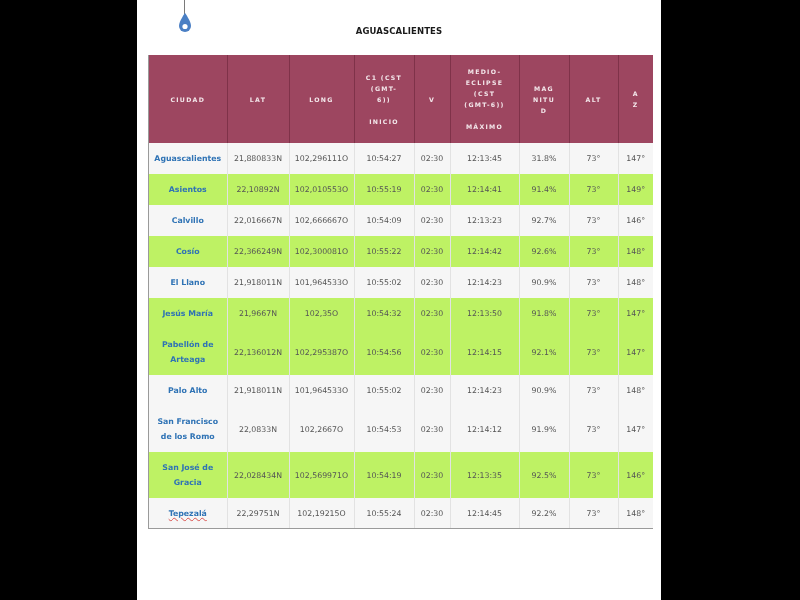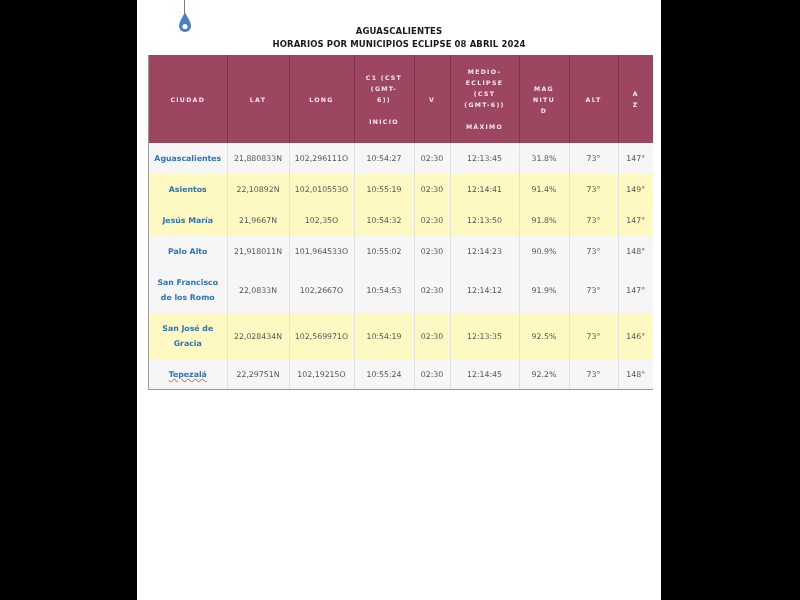--- a/index.html
+++ b/index.html
@@ -34,21 +34,21 @@
       vertical-align: middle; font-family: "DejaVu Sans", sans-serif;
     }
     th:last-child { border-right: none; }
     th .gap { display: block; height: 11px; }
     td {
       font-size: 7.8px; color: #555; text-align: center; vertical-align: middle;
       border-right: 1px solid #e2e2e2; padding: 0 2px; font-family: "DejaVu Sans", sans-serif;
     }
     td:last-child { border-right: none; }
     tr.odd td { background: #f6f6f6; }
-    tr.even td { background: #fef9c3; }
+    tr.even td { background: #bef264; }
     td.city {
       color: #2f73b5; font-weight: bold; font-size: 7.8px; line-height: 15px;
     }
     td.city.underline span {
       text-decoration: underline; text-decoration-color: #d9534f; text-decoration-style: wavy;
     }
     tr.h31 td { height: 31px; }
     tr.h46 td { height: 46px; }
     tr.h30 td { height: 30px; text-align: center; }
   </style>
@@ -57,21 +57,20 @@
 
 <div class="page">
   <div class="pin-line"></div>
   <svg class="drop" viewBox="0 0 14 20">
     <path d="M7 0 C7 0 1 8 1 13 A6 6 0 0 0 13 13 C13 8 7 0 7 0 Z" fill="#4a7fc4"></path>
     <circle cx="7" cy="13.5" r="2.6" fill="#ffffff"></circle>
   </svg>
 
   <div class="title">
     <div>AGUASCALIENTES</div>
-    <div>HORARIOS POR MUNICIPIOS ECLIPSE 08 ABRIL 2024</div>
   </div>
 
   <div class="table-wrap">
     <table>
       <colgroup>
         <col style="width:78px">
           <col style="width:62px">
           <col style="width:65px">
           <col style="width:60px">
         <col style="width:36px">
@@ -132,36 +131,83 @@
           <td>22,10892N</td>
           <td>102,010553O</td>
           <td>10:55:19</td>
           <td>02:30</td>
           <td>12:14:41</td>
           <td>91.4%</td>
           <td>73°</td>
           <td>149°</td>
         </tr>
 
-
-
+        <tr class="odd h31">
+          <td class="city"><span>Calvillo</span></td>
+          <td>22,016667N</td>
+          <td>102,666667O</td>
+          <td>10:54:09</td>
+          <td>02:30</td>
+          <td>12:13:23</td>
+          <td>92.7%</td>
+          <td>73°</td>
+          <td>146°</td>
+        </tr>
+
+        <tr class="even h31">
+          <td class="city"><span>Cosío</span></td>
+          <td>22,366249N</td>
+          <td>102,300081O</td>
+          <td>10:55:22</td>
+          <td>02:30</td>
+          <td>12:14:42</td>
+          <td>92.6%</td>
+          <td>73°</td>
+          <td>148°</td>
+        </tr>
+
+        <tr class="odd h31">
+          <td class="city"><span>El Llano</span></td>
+          <td>21,918011N</td>
+          <td>101,964533O</td>
+          <td>10:55:02</td>
+          <td>02:30</td>
+          <td>12:14:23</td>
+          <td>90.9%</td>
+          <td>73°</td>
+          <td>148°</td>
+        </tr>
 
         <tr class="even h31">
           <td class="city"><span>Jesús María</span></td>
           <td>21,9667N</td>
           <td>102,35O</td>
           <td>10:54:32</td>
           <td>02:30</td>
           <td>12:13:50</td>
           <td>91.8%</td>
           <td>73°</td>
           <td>147°</td>
         </tr>
 
 
+        <tr class="even h46">
+          <td class="city">
+            <span style="display:block">Pabellón de</span>
+            <span style="display:block">Arteaga</span>
+          </td>
+          <td>22,136012N</td>
+          <td>102,295387O</td>
+          <td>10:54:56</td>
+          <td>02:30</td>
+          <td>12:14:15</td>
+          <td>92.1%</td>
+          <td>73°</td>
+          <td>147°</td>
+        </tr>
 
         <tr class="odd h31">
           <td class="city"><span>Palo Alto</span></td>
           <td>21,918011N</td>
           <td>101,964533O</td>
           <td>10:55:02</td>
           <td>02:30</td>
           <td>12:14:23</td>
           <td>90.9%</td>
           <td>73°</td>

